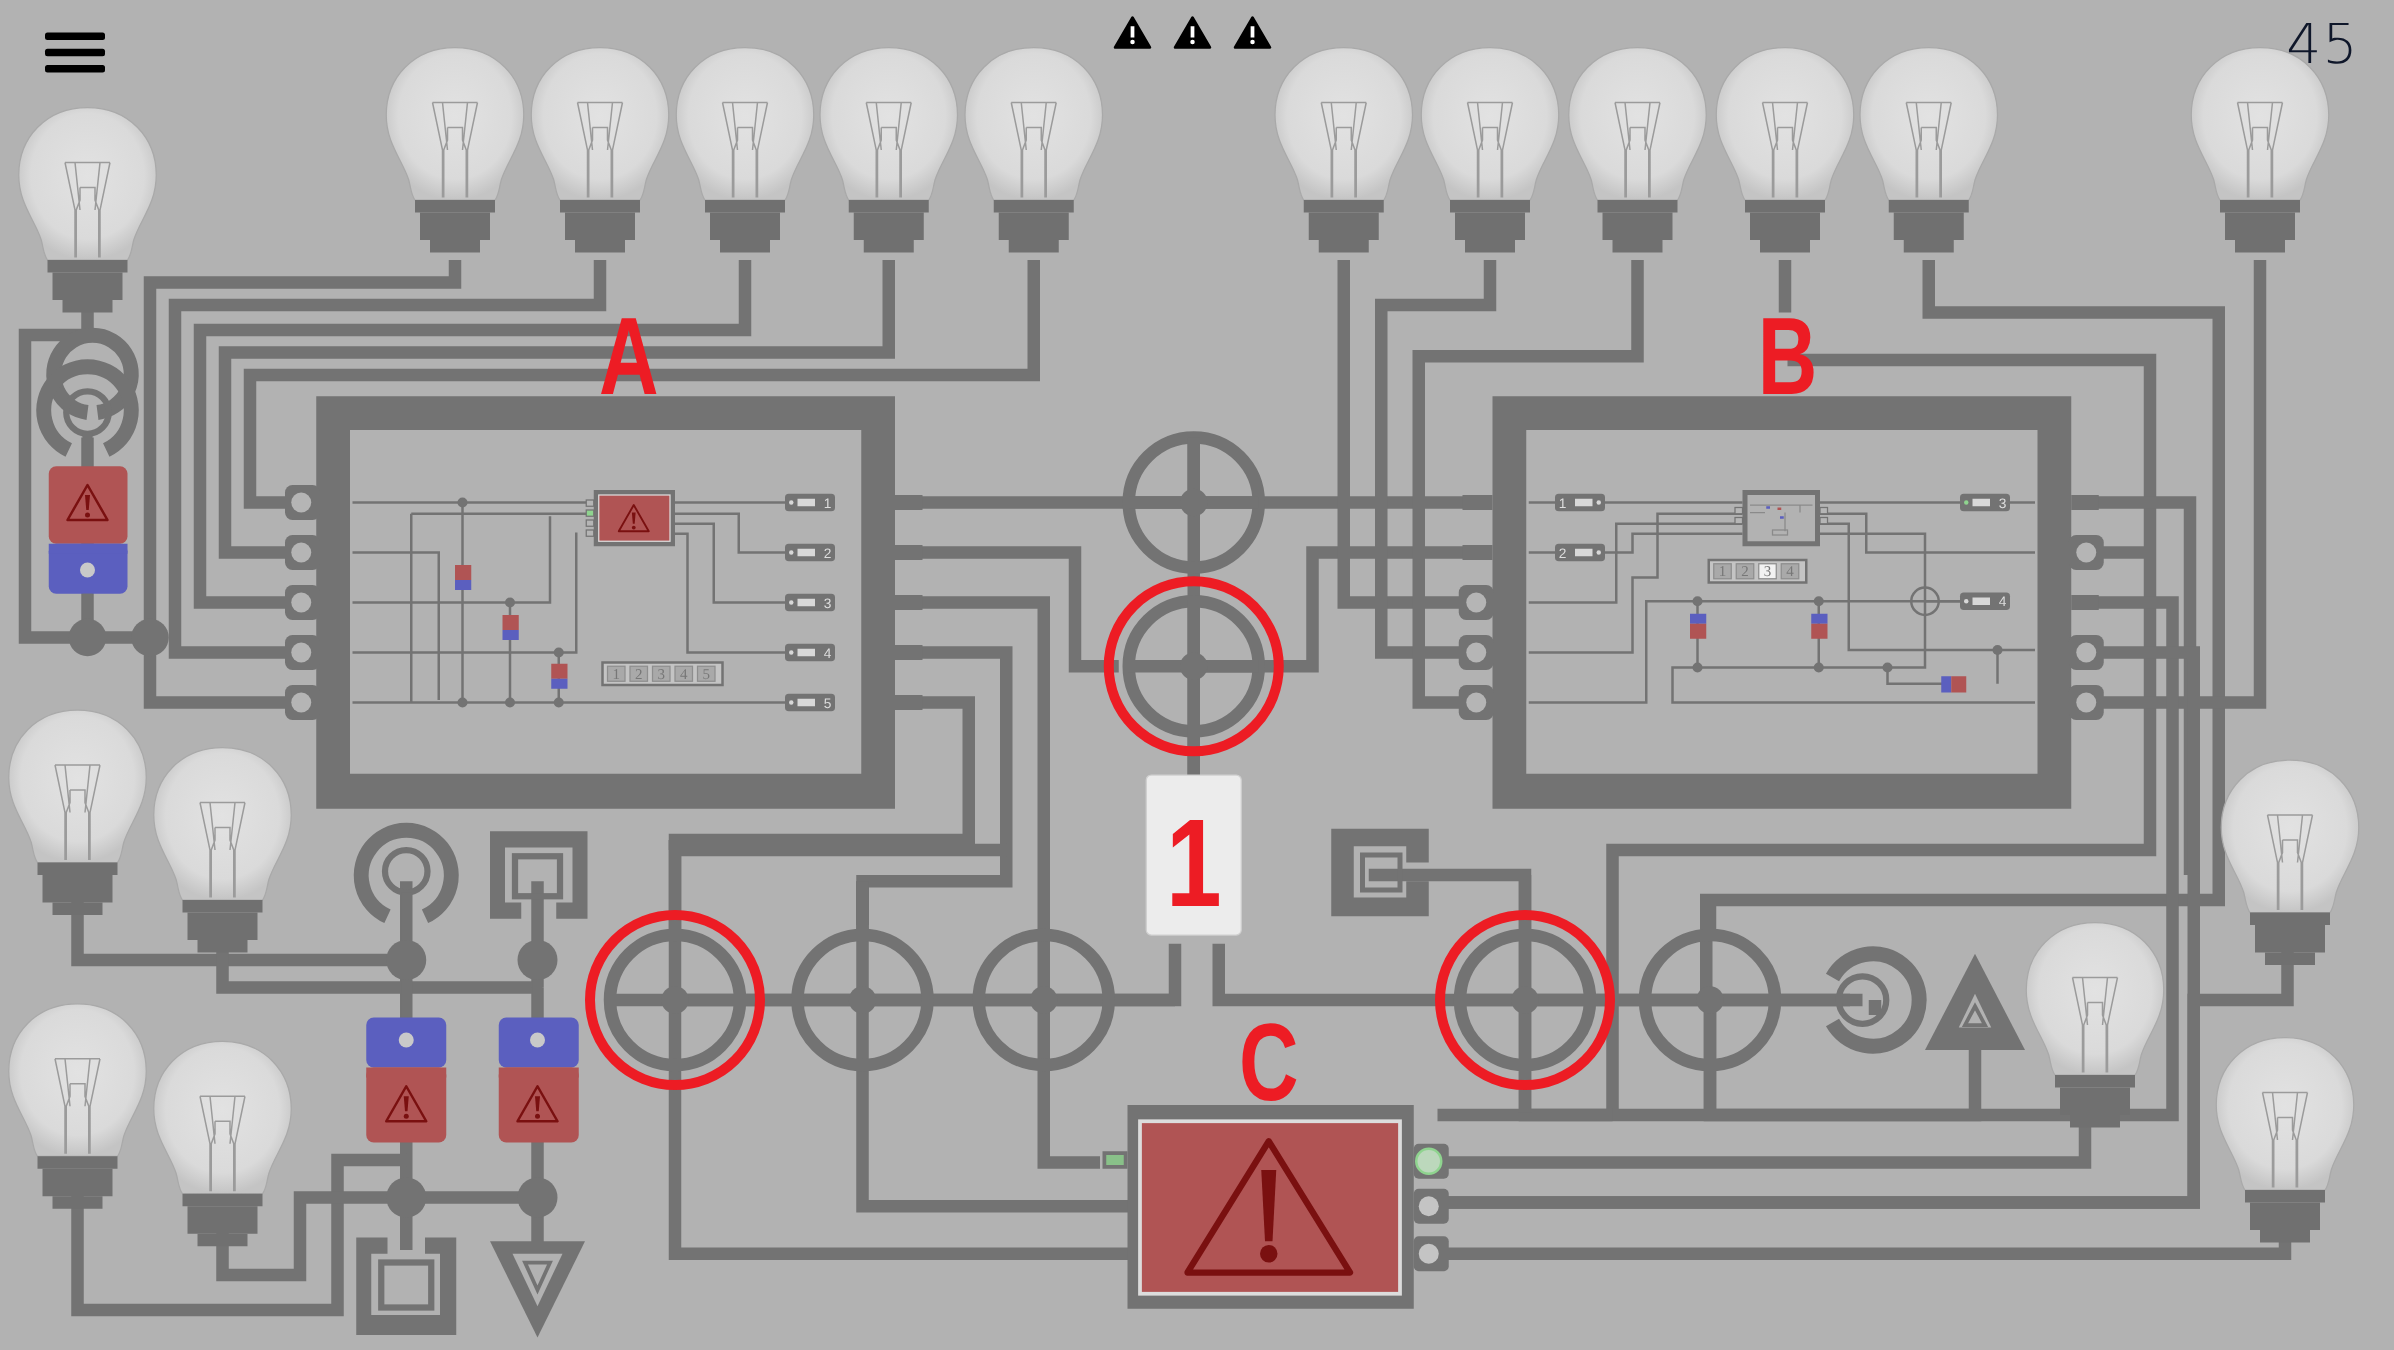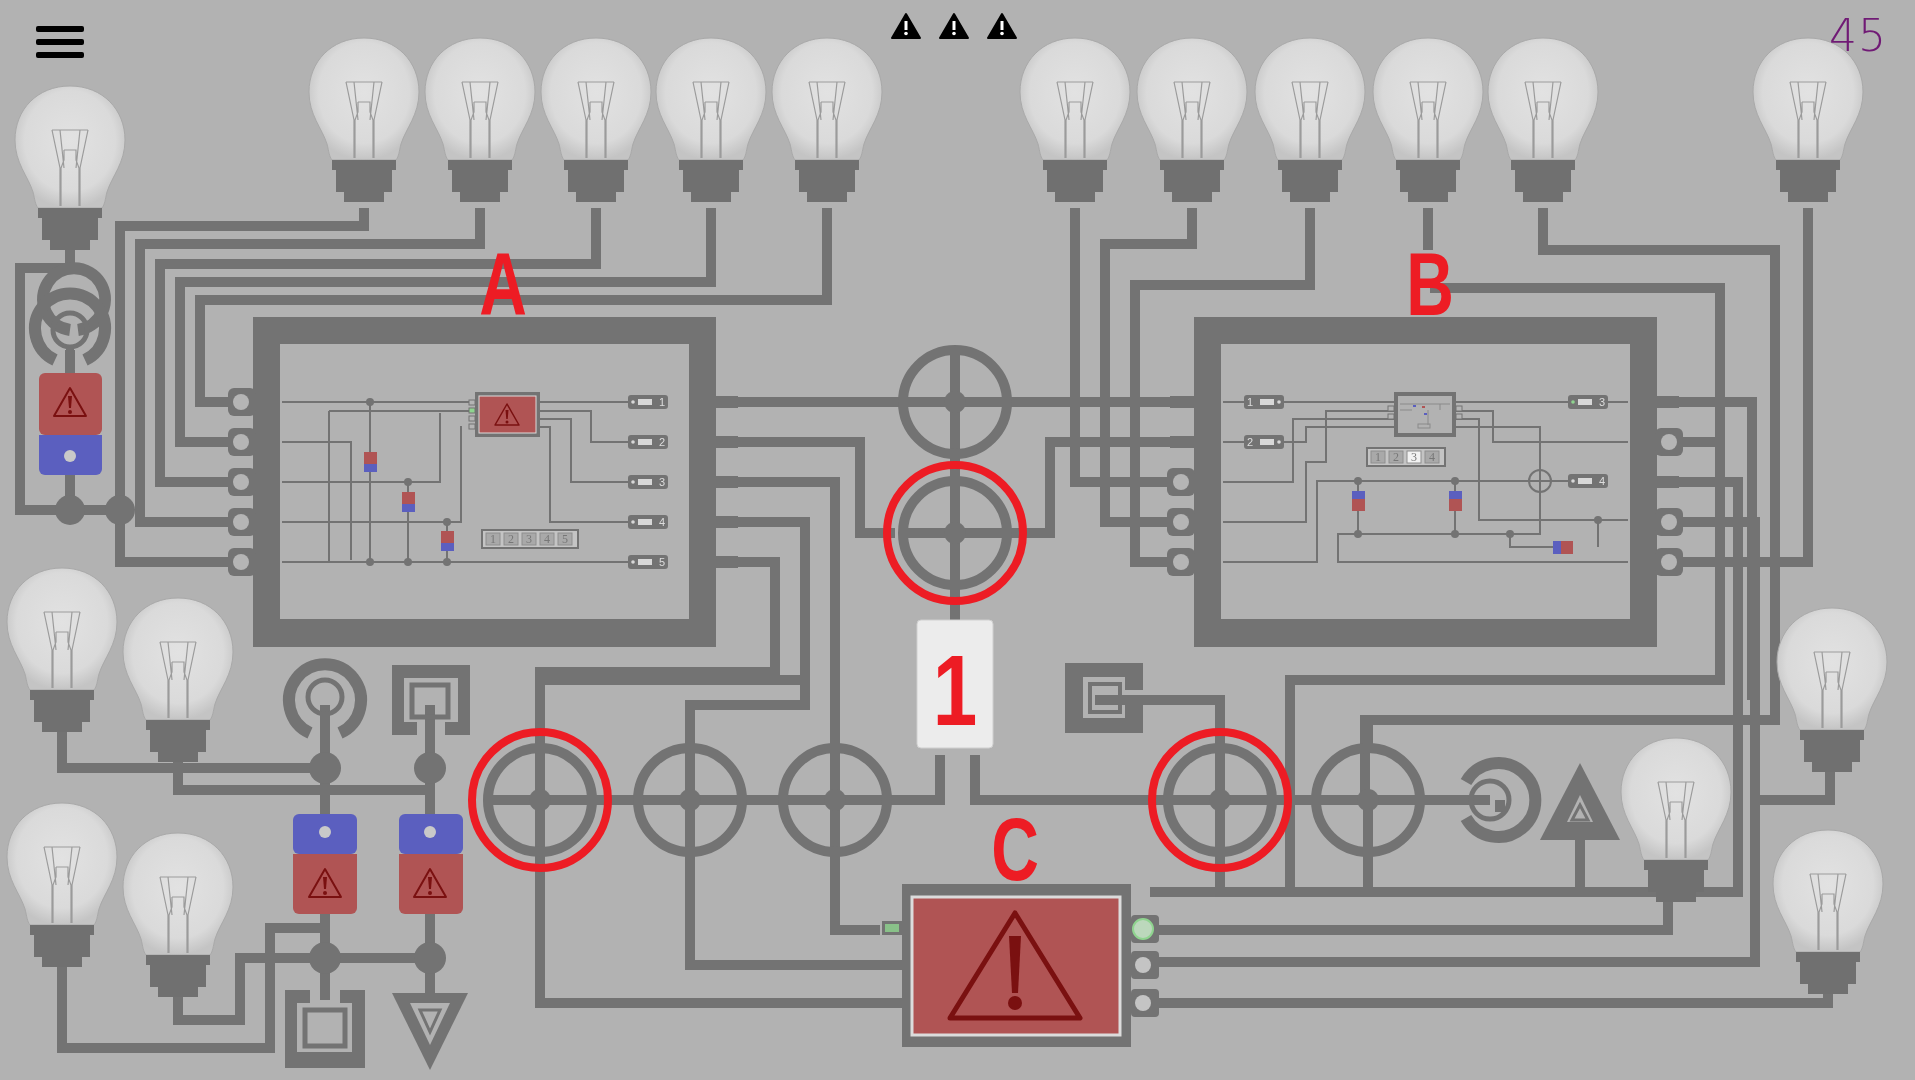--- a/index.html
+++ b/index.html
@@ -2,21 +2,21 @@
 <html><head>
 <meta charset="utf-8">
 <style>
   html,body{margin:0;padding:0;}
   body{width:1915px;height:1080px;background:#b2b2b2;overflow:hidden;position:relative;font-family:"Liberation Sans",sans-serif;}
   #board{position:absolute;left:0;top:0;width:1915px;height:1080px;}
   .menu-btn{position:absolute;left:36px;top:26px;width:48px;height:38px;cursor:pointer;}
   .menu-btn span{display:block;height:6px;background:#000;border-radius:2px;margin-bottom:7px;}
   .warnings{position:absolute;left:890px;top:12px;display:flex;gap:16px;}
   .warn{width:32px;height:28px;}
-  .level{position:absolute;right:28px;top:10px;font-size:44px;color:#701a75;font-family:"DejaVu Sans",sans-serif;font-weight:200;letter-spacing:1px;}
+  .level{position:absolute;right:28px;top:10px;font-size:44px;color:#0f172a;font-family:"DejaVu Sans",sans-serif;font-weight:200;letter-spacing:1px;}
   .label-letter{font-family:"Liberation Sans",sans-serif;font-weight:bold;fill:#ed1c24;}
   .chip-num{font-family:"Liberation Sans",sans-serif;font-size:11px;fill:#ddd;}
   .sel-num{font-family:"Liberation Serif",serif;font-size:12px;fill:#777;}
 </style>
 </head>
 <body>
 
 <svg id="board" viewBox="0 0 1915 1080" xmlns="http://www.w3.org/2000/svg">
   <defs>
     <radialGradient id="bulbGrad" cx="50%" cy="45%" r="55%">

